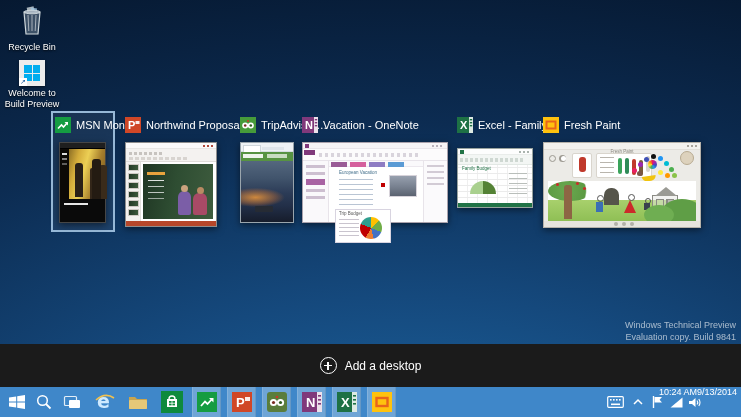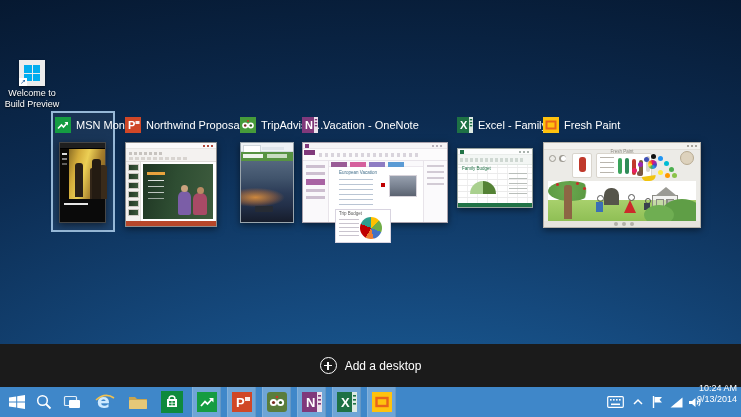--- a/index.html
+++ b/index.html
@@ -193,42 +193,56 @@
   .plus-circle{ width:17px; height:17px; border:1.4px solid #fff; border-radius:50%; position:relative; }
   .plus-circle::before{ content:""; position:absolute; left:3.5px; top:6.6px; width:8px; height:1.6px; background:#fff; }
   .plus-circle::after{ content:""; position:absolute; left:6.6px; top:3.5px; width:1.6px; height:8px; background:#fff; }
 
   
   .taskbar{ position:absolute; left:0; right:0; top:387px; height:30px; background:#3f87c9; }
   .tb-btn{ position:absolute; top:0; height:30px; width:26px; display:flex; align-items:center; justify-content:center; }
   .tb-tile{ position:absolute; top:0; height:30px; width:29px; display:flex; align-items:center; justify-content:center;
      background:rgba(255,255,255,.25); border-left:1px solid rgba(255,255,255,.15); border-right:1px solid rgba(0,0,0,.08); }
   .tray-icon{ position:absolute; top:0; height:30px; width:19px; display:flex; align-items:center; justify-content:center; }
-  .clock{ position:absolute; right:4px; top:0; height:14px; display:flex; flex-direction:column; justify-content:center;
+  .clock{ position:absolute; right:4px; top:0; height:14px; display:flex; flex-direction:row; justify-content:center;
      color:#fff; font-size:9px; line-height:11px; text-align:right; }
 </style>
 </head>
 <body>
 
 <div class="screen">
 
+  <div class="dicon" style="left:1px; top:6px;">
+    <svg width="26" height="30" viewBox="0 0 26 30">
+      <rect x="8" y="1" width="7" height="4" fill="#cfd8dc" opacity=".8" transform="rotate(-12 11 3)"></rect>
+      <rect x="12" y="2" width="6" height="3" fill="#9fc3e0" opacity=".8" transform="rotate(10 15 3)"></rect>
+      <path d="M5 6 L21 6 L19 28 L7 28 Z" fill="rgba(190,205,215,.30)" stroke="#cfd8dc" stroke-width="1.2"></path>
+      <ellipse cx="13" cy="6" rx="8" ry="1.8" fill="rgba(220,230,238,.5)" stroke="#cfd8dc" stroke-width="1"></ellipse>
+      <path d="M9 9 L9.8 25 M13 9 L13 25 M17 9 L16.2 25" stroke="rgba(255,255,255,.55)" stroke-width="1" fill="none"></path>
+    </svg>
+    <span class="lbl">Recycle Bin</span>
+  </div>
 
   <div class="dicon" style="left:1px; top:60px;">
     <div class="welcome-tile">
       <div class="winlogo">
           <i></i>
           <i></i>
           <i></i>
           <i></i>
         </div>
       <div class="shortcut">↗</div>
     </div>
     <span class="lbl">Welcome to Build Preview</span>
   </div>
 
+  <div class="watermark">
+    <div>Windows Technical Preview</div>
+    <div>Evaluation copy. Build 9841</div>
+  </div>
 
   <div class="selbox"></div>
 
   <div class="wlabel" style="left:55px;">
     <svg width="16" height="16">
       <rect width="16" height="16" fill="#159C42"></rect>
         <polyline points="3,11.5 6.5,8 8.5,10 12.5,5.5" stroke="#fff" stroke-width="1.6" fill="none"></polyline>
         <path d="M9.5 5 L13 5 L13 8.5 Z" fill="#fff"></path>
     </svg>
     <span>MSN Mon…</span>

